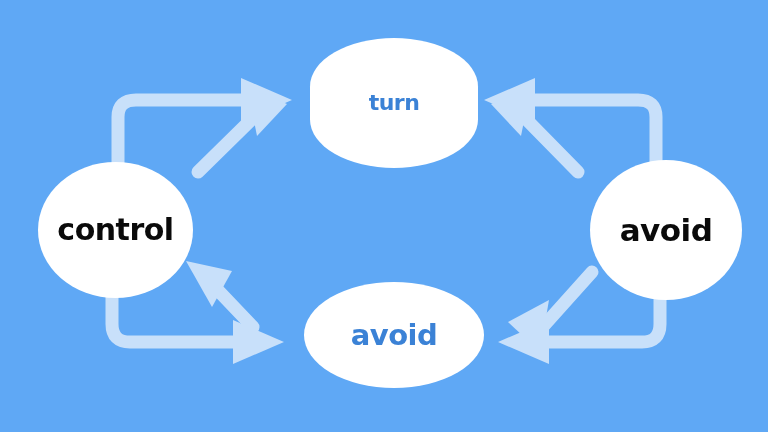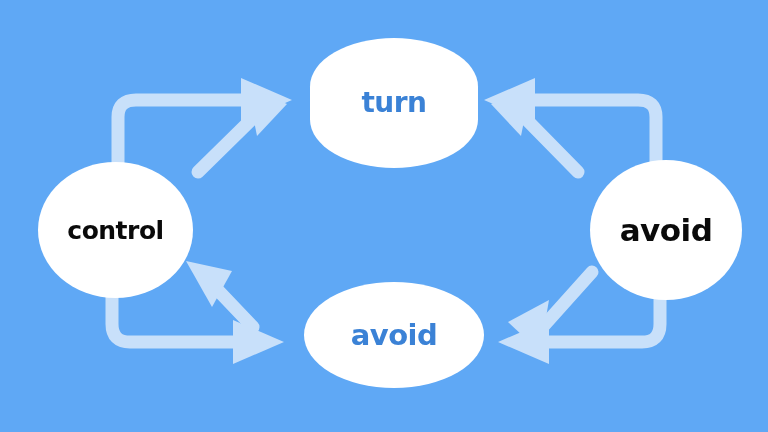--- a/index.html
+++ b/index.html
@@ -45,31 +45,31 @@
     letter-spacing: -0.5px;
   }
 
   
   #node-control {
     left: 38px;  top: 162px;
     width: 155px; height: 136px;
     border-radius: 50%;
   }
   #node-control .node-label {
-    font-size: 25px;
+    font-size: 30px;
     color: #0a0a0a;
   }
 
   
   #node-turn {
     left: 310px; top: 38px;
     width: 168px; height: 130px;
   }
   #node-turn .node-label {
-    font-size: 28px;
+    font-size: 22px;
     color: #3b82d6;
   }
 
   
   #node-avoid-right {
     left: 590px; top: 160px;
     width: 152px; height: 140px;
   }
   #node-avoid-right .node-label {
     font-size: 31px;

